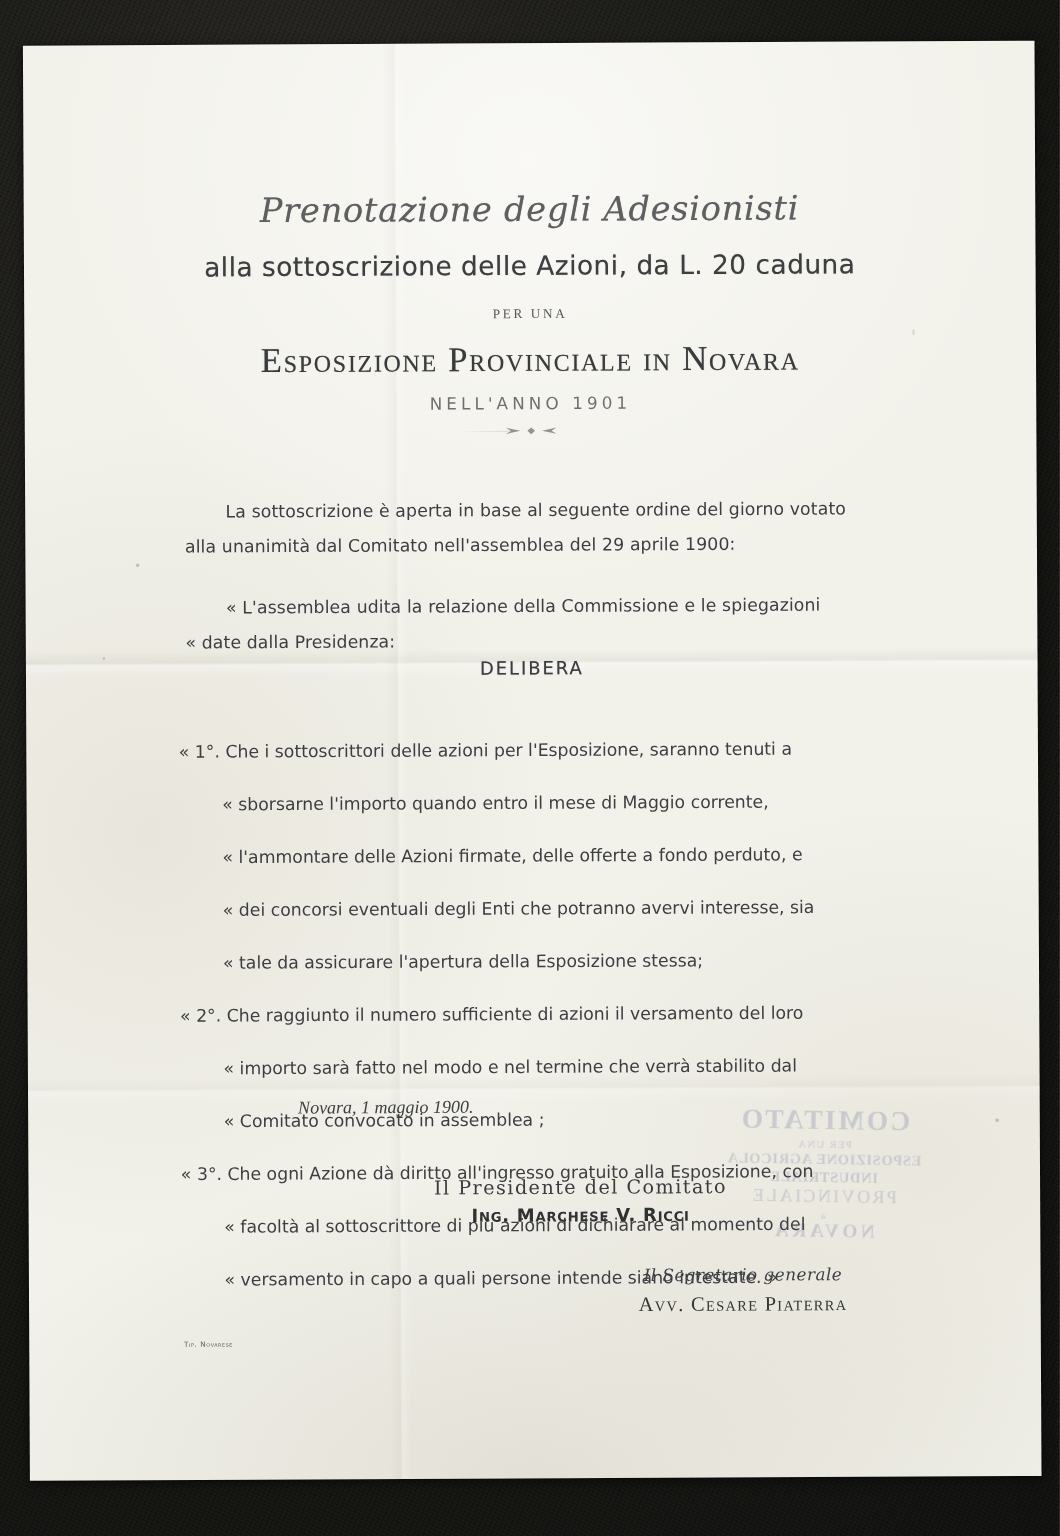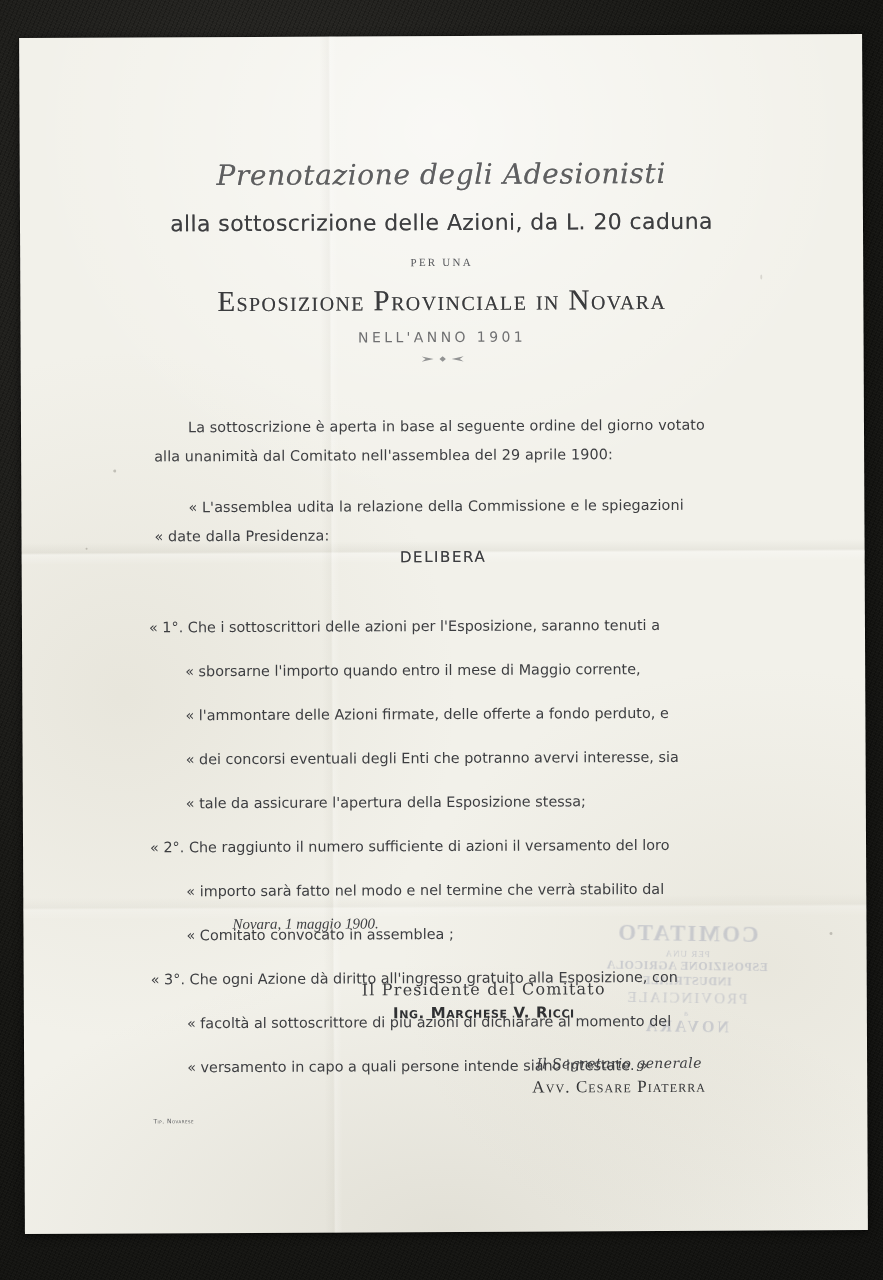--- a/index.html
+++ b/index.html
@@ -196,21 +196,21 @@
     font-family: "DejaVu Sans", sans-serif;
     font-size: 14.4px;
     line-height: 29.6px;
     color: #3d3e41;
   }
   .clauses .cl-first { text-indent: 0; }
   .clauses .cl-cont  { padding-left: 36px; }
 
   .t-place {
     position: absolute;
-    left: 209px;
+    left: 225px;
     top: 879px;
     font-family: "Liberation Serif", serif;
     font-style: italic;
     font-size: 15px;
     color: #3e3f42;
   }
 
   .sig-pres {
     position: absolute;
     left: 250px;

